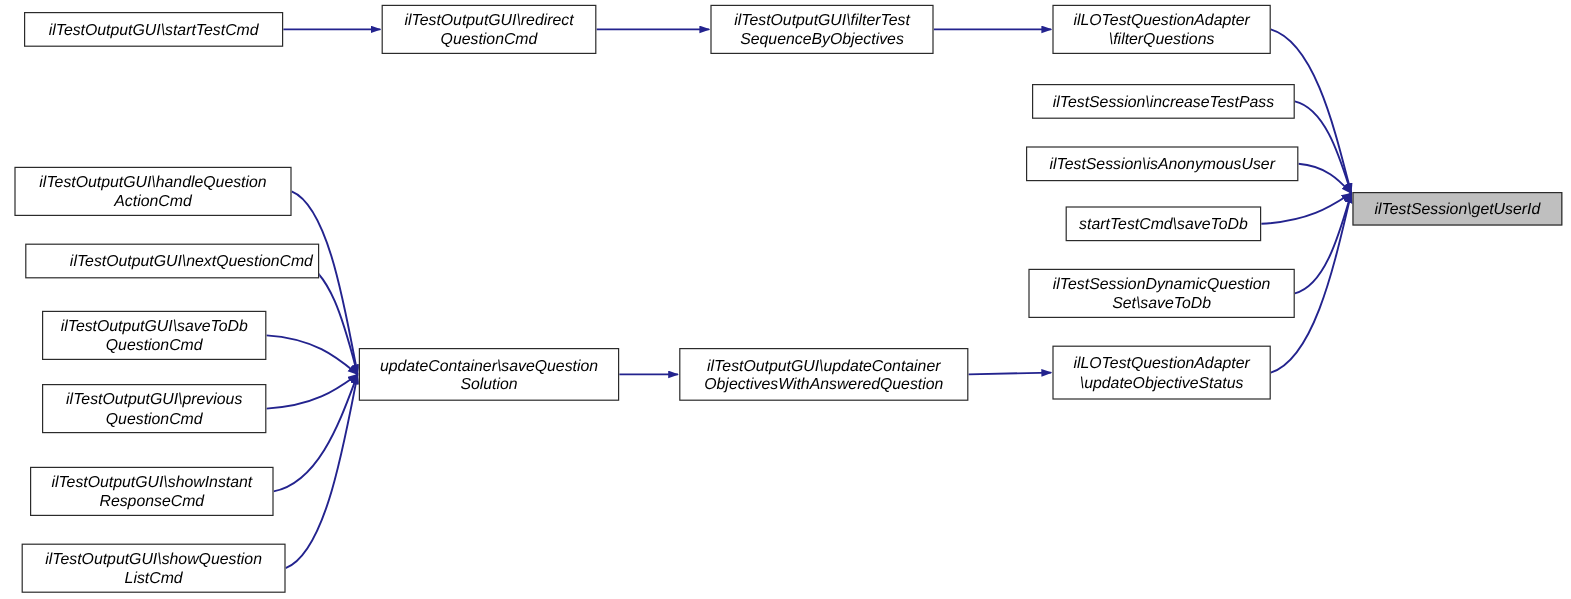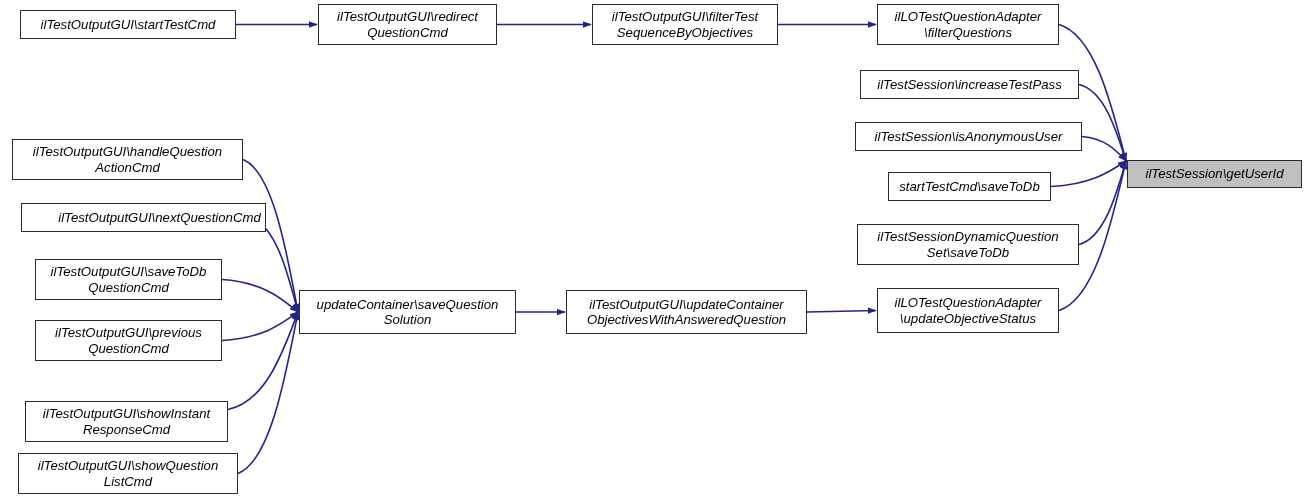--- a/index.html
+++ b/index.html
@@ -97,21 +97,21 @@
     <div class="node" style="left: 877px; top: 288px; width: 182px; height: 45px;"><span class="node-label">ilLOTestQuestionAdapter
 \updateObjectiveStatus</span></div>
     <div class="node highlight" style="left: 1127px; top: 160px; width: 175px; height: 28px;"><span class="node-label">ilTestSession\getUserId</span></div>
     <div class="node" style="left: 12px; top: 139px; width: 231px; height: 41px;"><span class="node-label">ilTestOutputGUI\handleQuestion
 ActionCmd</span></div>
     <div class="node" style="left: 21px; top: 203px; width: 245px; height: 29px; padding-left: 32px;"><span class="node-label">ilTestOutputGUI\nextQuestionCmd</span></div>
     <div class="node" style="left: 35px; top: 259px; width: 187px; height: 41px;"><span class="node-label">ilTestOutputGUI\saveToDb
 QuestionCmd</span></div>
     <div class="node" style="left: 35px; top: 320px; width: 187px; height: 41px;"><span class="node-label">ilTestOutputGUI\previous
 QuestionCmd</span></div>
-    <div class="node" style="left: 25px; top: 401px; width: 203px; height: 41px;"><span class="node-label">ilTestOutputGUI\showInstant
+    <div class="node" style="left: 25px; top: 389px; width: 203px; height: 41px;"><span class="node-label">ilTestOutputGUI\showInstant
 ResponseCmd</span></div>
     <div class="node" style="left: 18px; top: 453px; width: 220px; height: 41px;"><span class="node-label">ilTestOutputGUI\showQuestion
 ListCmd</span></div>
     <div class="node" style="left: 299px; top: 290px; width: 217px; height: 44px;"><span class="node-label">updateContainer\saveQuestion
 Solution</span></div>
     <div class="node" style="left: 566px; top: 290px; width: 241px; height: 44px;"><span class="node-label">ilTestOutputGUI\updateContainer
 ObjectivesWithAnsweredQuestion</span></div>
   </div>
 
 </body></html>

